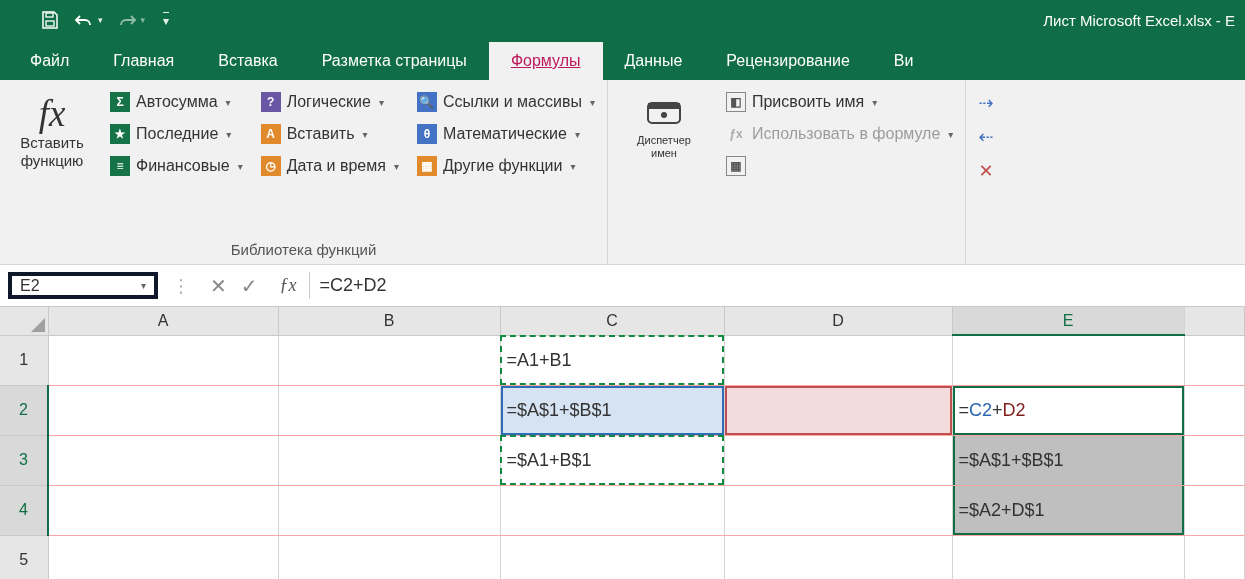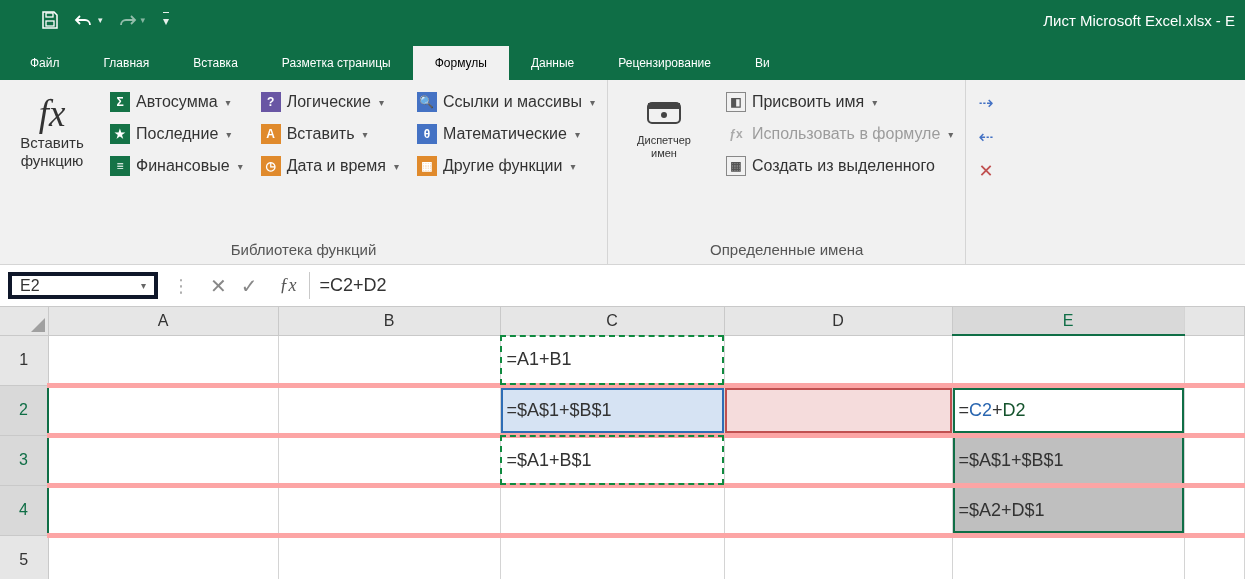--- a/index.html
+++ b/index.html
@@ -25,32 +25,33 @@
   .qat .btn { display: flex; align-items: center; color: #fff; }
   .qat .caret { font-size: 9px; margin-left: 4px; opacity: .9; }
   .title { margin-left: auto; font-size: 15px; white-space: nowrap; }
 
   
   .tabs {
     height: 40px;
     background: #0f6e46;
     display: flex;
     color: #fff;
-    font-size: 12px;
+    font-size: 16px;
     padding: 0 8px;
     align-items: flex-end;
   }
   .tab {
     padding: 10px 22px 10px;
     cursor: default;
     position:relative;
   }
   .tab.active {
     background: #f1f1f1;
-    color: #000000;
+    color: #be185d;
+    text-decoration: underline;
   }
 
   
   .ribbon {
     background: #f1f1f1;
     border-bottom: 1px solid #d5d5d5;
     height: 185px;
     display: flex;
     align-items: stretch;
   }
@@ -157,36 +158,36 @@
     width:48px;
     background:#e6e6e6;
     border-right:1px solid #c9c9c9; border-bottom:1px solid #c9c9c9;
     text-align:center;
     font-size:16px;
     color:#333;
   }
   .rowh.active { background:#d9d9d9; border-right:2px solid #0f6e46; color:#0f6e46;}
   .cell {
     height:50px;
-    border-right:1px solid #d4d4d4; border-bottom:5px solid #fca5a5;
+    border-right:1px solid #d4d4d4; border-bottom:1px solid #fca5a5;
     padding:0 6px;
     vertical-align: middle;
     text-align:left;
     background:#fff;
   }
   .col-A{width:230px;} .col-B{width:222px;} .col-C{width:224px;} .col-D{width:228px;} .col-E{width:232px; border-right:1px solid #d4d4d4;} .col-F{width:60px;}
   
   
   .dashed-green { outline:2px dashed #0f8a3f; outline-offset:-2px; }
   .sel-E-range { background:#bfbfbf; }
   .active-cell { background:#fff; position:relative; }
   .src-blue { background:#d6e3f3; box-shadow: inset 0 0 0 2px #2e6db5; }
   .src-red  { background:#f5dcdc; box-shadow: inset 0 0 0 2px #c05050; }
   .fml-C2 { color:#2a66b0; }
-  .fml-D2 { color:#14532d; }
+  .fml-D2 { color:#7f1d1d; }
 </style>
 </head>
 <body>
 
 <div class="titlebar">
   <div class="qat">
     <div class="btn">
       <svg width="20" height="20" viewBox="0 0 20 20">
           <path d="M3 2h11l3 3v13H3z" fill="none" stroke="#fff" stroke-width="1.5"></path>
           <rect x="6" y="3" width="7" height="4" fill="none" stroke="#fff" stroke-width="1.3"></rect>
@@ -304,25 +305,23 @@
             <span>Присвоить имя</span>
             <span class="chev">▾</span>
           </div>
         <div class="rbtn disabled">
             <span class="iconbox" style="background:none;color:#aaa">ƒx</span>
             <span>Использовать в формуле</span>
             <span class="chev">▾</span>
           </div>
         <div class="rbtn">
             <span class="iconbox" style="background:none;color:#555;border:1px solid #888">▦</span>
-            <span>Создать из выделенного</span>
-          </div>
-      </div>
-    </div>
-    <div class="group-label">Определенные имена</div>
+          </div>
+      </div>
+    </div>
   </div>
 
   <div class="group" style="border-right:none; padding-right:0;">
     <div class="group-content">
       <div class="col-btns" style="gap:8px;">
         <div class="rbtn">
             <span style="color:#4472c4;font-size:18px;">⇢</span>
           </div>
         <div class="rbtn">
             <span style="color:#4472c4;font-size:18px;">⇠</span>

